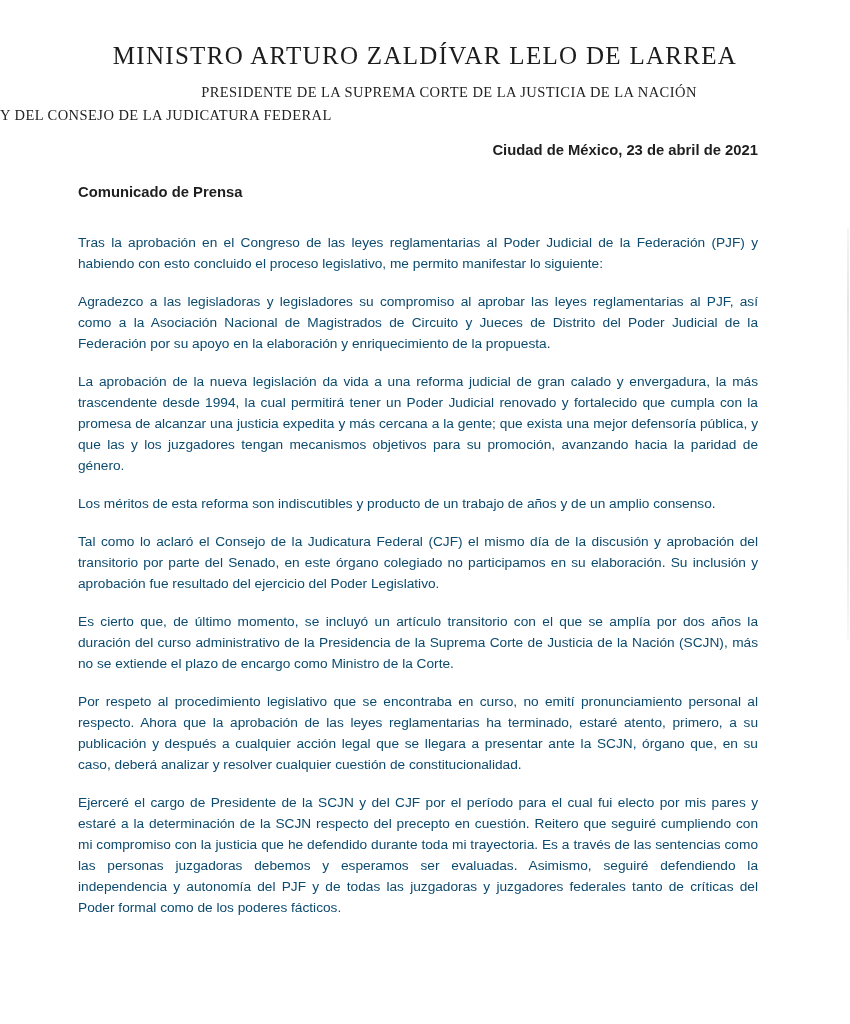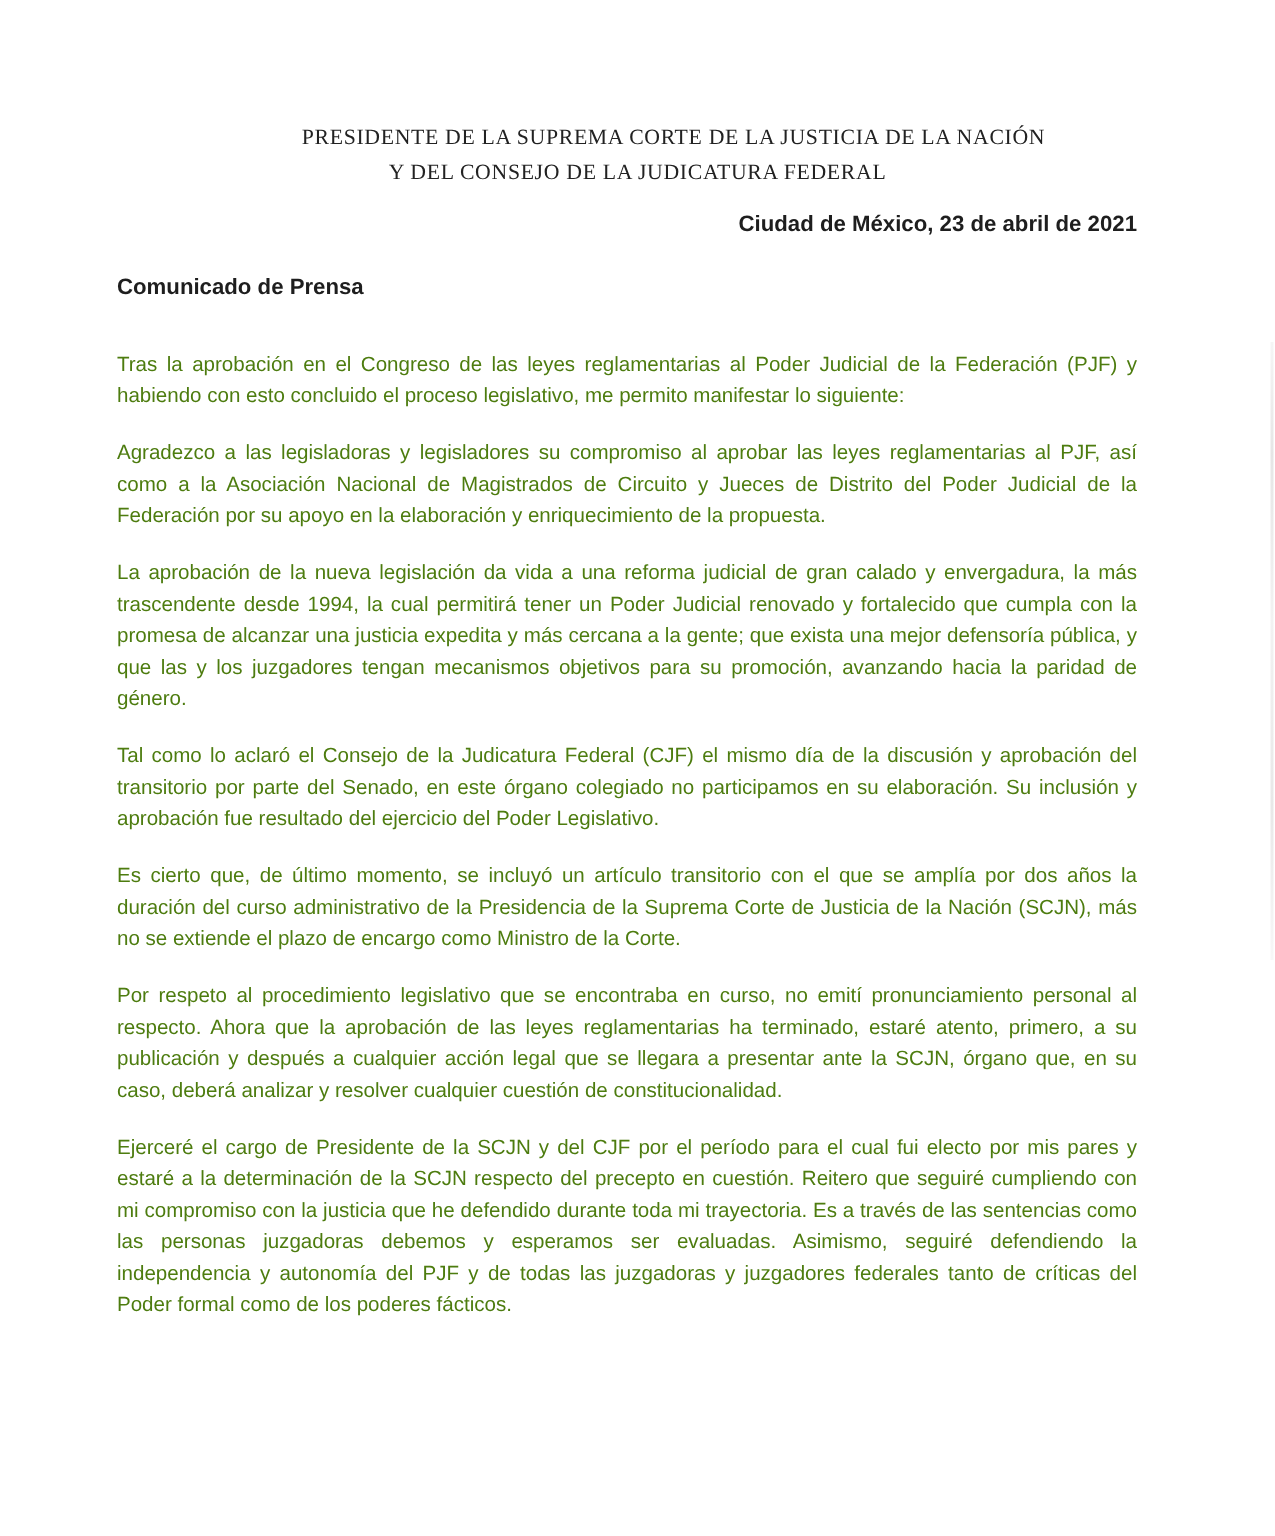--- a/index.html
+++ b/index.html
@@ -41,21 +41,21 @@
     letter-spacing: 0.45px;
     color: #222222;
     white-space: nowrap;
     margin-left: 24px;
   }
   .doc-sub2 {
     position: absolute;
     top: 107px;
     left: 0;
     width: 850px;
-    text-align: center;
+    text-align: left;
     font-family: "Liberation Serif", serif;
     font-weight: 400;
     font-size: 14.5px;
     letter-spacing: 0.45px;
     color: #222222;
     white-space: nowrap;
   }
   .dateline {
     position: absolute;
     top: 142px;
@@ -80,21 +80,21 @@
     position: absolute;
     top: 232px;
     left: 78px;
     width: 680px;
   }
   .doc-body p {
     margin: 0 0 17px 0;
     font-size: 13.7px;
     line-height: 21px;
     text-align: justify;
-    color: #4d7c0f;
+    color: #0c4a6e;
   }
   .footer-mark {
     position: absolute;
     top: 976px;
     left: 78px;
     width: 680px;
     text-align: center;
     font-weight: 700;
     font-size: 15px;
     letter-spacing: 0.5px;
@@ -108,33 +108,35 @@
     height: 412px;
     background: linear-gradient(180deg, #f2f2f2 0%, #dddddd 18%, #eeeeee 45%, #e0e0e0 75%, #f5f5f5 100%);
     opacity: 0.75;
   }
 </style>
 </head>
 <body>
 
 <div class="page">
 
+  <div class="doc-title">MINISTRO ARTURO ZALDÍVAR LELO DE LARREA</div>
 
   <div class="doc-sub1">PRESIDENTE DE LA SUPREMA CORTE DE LA JUSTICIA DE LA NACIÓN</div>
 
   <div class="doc-sub2">Y DEL CONSEJO DE LA JUDICATURA FEDERAL</div>
 
   <div class="dateline">Ciudad de México, 23 de abril de 2021</div>
 
   <div class="doc-label">Comunicado de Prensa</div>
 
   <div class="doc-body">
     <p>Tras la aprobación en el Congreso de las leyes reglamentarias al Poder Judicial de la Federación (PJF) y habiendo con esto concluido el proceso legislativo, me permito manifestar lo siguiente:</p>
     <p>Agradezco a las legisladoras y legisladores su compromiso al aprobar las leyes reglamentarias al PJF, así como a la Asociación Nacional de Magistrados de Circuito y Jueces de Distrito del Poder Judicial de la Federación por su apoyo en la elaboración y enriquecimiento de la propuesta.</p>
     <p>La aprobación de la nueva legislación da vida a una reforma judicial de gran calado y envergadura, la más trascendente desde 1994, la cual permitirá tener un Poder Judicial renovado y fortalecido que cumpla con la promesa de alcanzar una justicia expedita y más cercana a la gente; que exista una mejor defensoría pública, y que las y los juzgadores tengan mecanismos objetivos para su promoción, avanzando hacia la paridad de género.</p>
+    <p>Los méritos de esta reforma son indiscutibles y producto de un trabajo de años y de un amplio consenso.</p>
     <p>Tal como lo aclaró el Consejo de la Judicatura Federal (CJF) el mismo día de la discusión y aprobación del transitorio por parte del Senado, en este órgano colegiado no participamos en su elaboración. Su inclusión y aprobación fue resultado del ejercicio del Poder Legislativo.</p>
     <p>Es cierto que, de último momento, se incluyó un artículo transitorio con el que se amplía por dos años la duración del curso administrativo de la Presidencia de la Suprema Corte de Justicia de la Nación (SCJN), más no se extiende el plazo de encargo como Ministro de la Corte.</p>
     <p>Por respeto al procedimiento legislativo que se encontraba en curso, no emití pronunciamiento personal al respecto. Ahora que la aprobación de las leyes reglamentarias ha terminado, estaré atento, primero, a su publicación y después a cualquier acción legal que se llegara a presentar ante la SCJN, órgano que, en su caso, deberá analizar y resolver cualquier cuestión de constitucionalidad.</p>
     <p>Ejerceré el cargo de Presidente de la SCJN y del CJF por el período para el cual fui electo por mis pares y estaré a la determinación de la SCJN respecto del precepto en cuestión. Reitero que seguiré cumpliendo con mi compromiso con la justicia que he defendido durante toda mi trayectoria. Es a través de las sentencias como las personas juzgadoras debemos y esperamos ser evaluadas. Asimismo, seguiré defendiendo la independencia y autonomía del PJF y de todas las juzgadoras y juzgadores federales tanto de críticas del Poder formal como de los poderes fácticos.</p>
   </div>
 
 
   <div class="scan-artifact"></div>
 
 </div>

